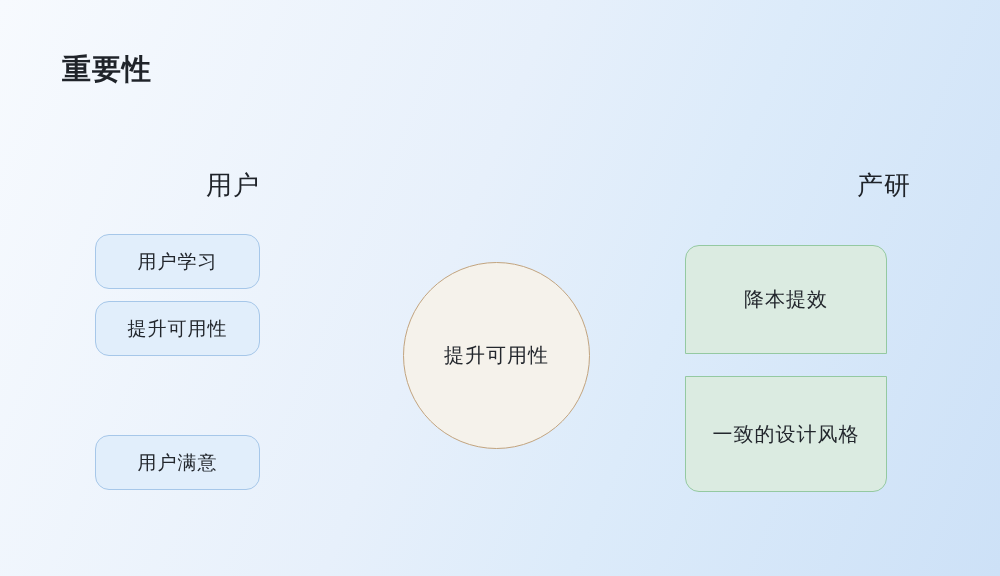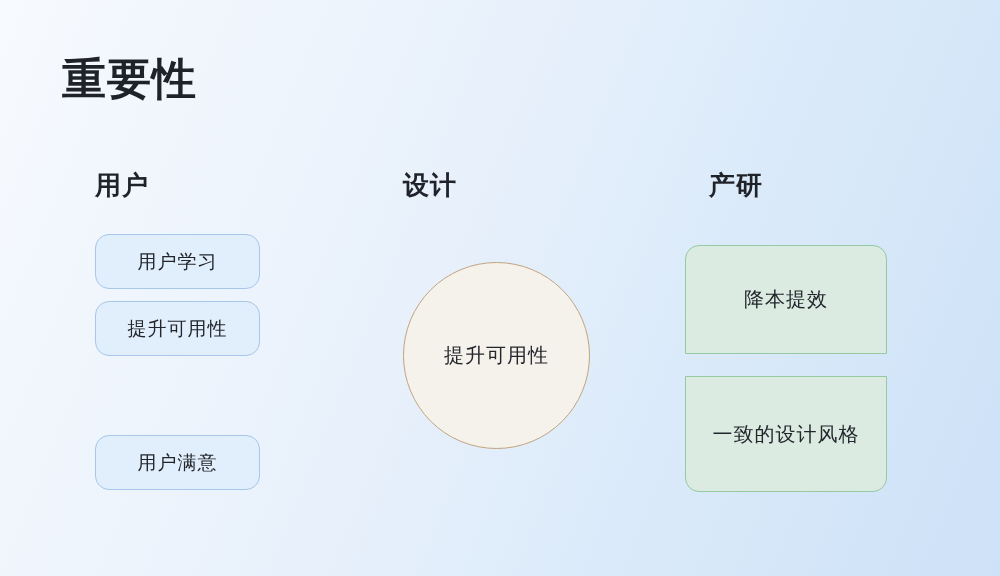--- a/index.html
+++ b/index.html
@@ -10,32 +10,32 @@
     overflow: hidden;
     font-family: "Liberation Sans", "DejaVu Sans", sans-serif;
     background: linear-gradient(112deg, #f7fafe 0%, #e7f0fb 45%, #dcebfa 65%, #cde1f7 100%);
     color: #22262c;
   }
   .title {
     position: absolute;
     left: 62px;
     top: 50px;
     margin: 0;
-    font-size: 44px;
+    font-size: 29px;
     font-weight: 700;
     letter-spacing: 1px;
     color: #1f2329;
   }
   .col-heading {
     position: absolute;
     top: 168px;
     font-size: 26px;
-    font-weight: 700;
+    font-weight: 400;
     letter-spacing: 1px;
-    text-align: left;
+    text-align: right;
     color: #1f2329;
   }
   .heading-user   { left: 95px;  width: 165px; }
   .heading-design { left: 403px; width: 187px; }
   .heading-prod   { left: 709px; width: 202px; }
 
   .shape {
     position: absolute;
     display: flex;
     align-items: center;
@@ -81,21 +81,20 @@
 </style>
 </head>
 <body>
 
 <div class="slide">
 
   <h1 class="title">重要性</h1>
 
   <div class="col-heading heading-user">用户</div>
 
-  <div class="col-heading heading-design">设计</div>
 
   <div class="col-heading heading-prod">产研</div>
 
   <div class="shape blue-box blue-1">用户学习</div>
 
   <div class="shape blue-box blue-2">提升可用性</div>
 
 
   <div class="shape blue-box blue-4">用户满意</div>
 

